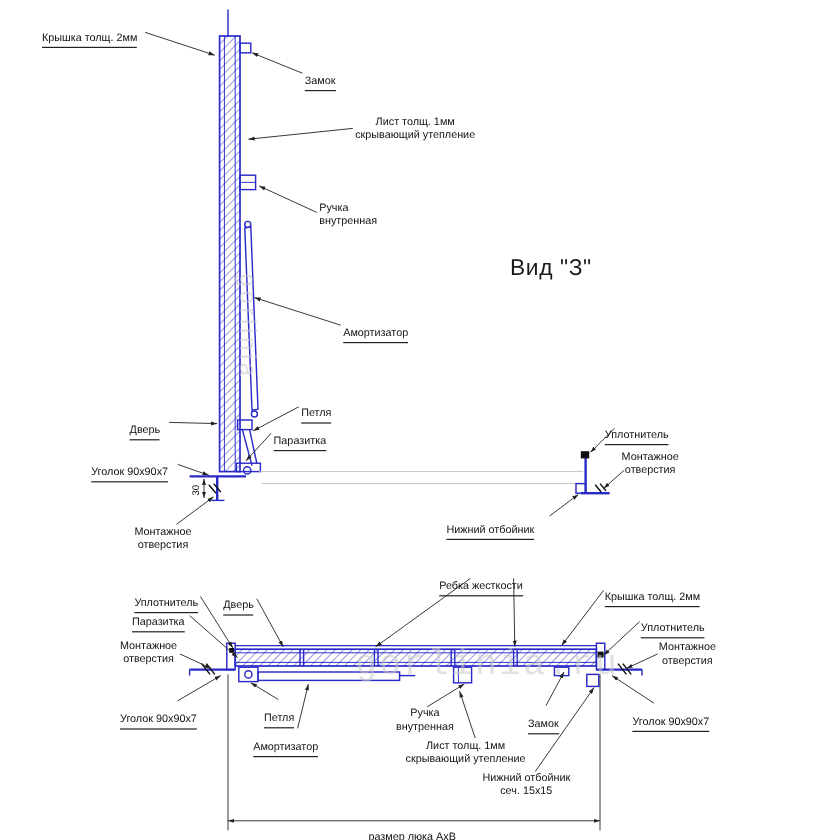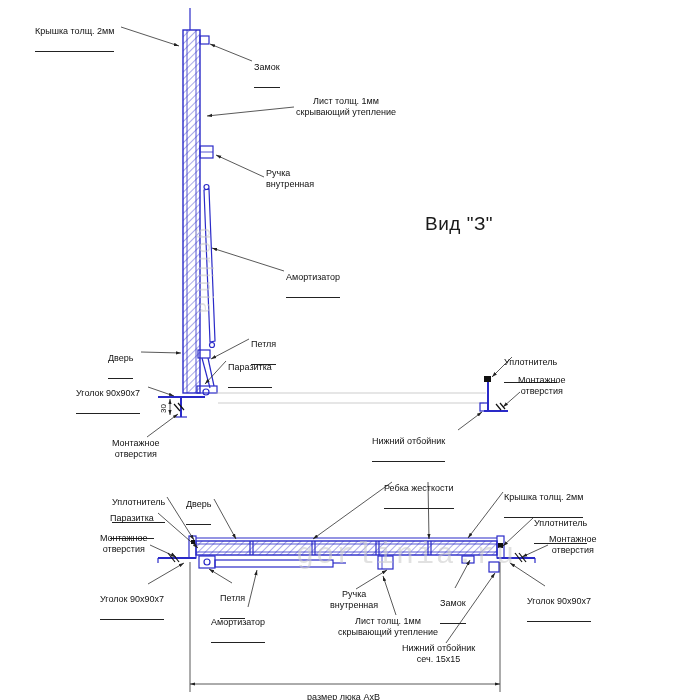--- a/index.html
+++ b/index.html
@@ -20,21 +20,21 @@
   .dimarr { stroke:var(--leader); stroke-width:0.75; fill:none;
             marker-start:url(#arr); marker-end:url(#arr); }
   .thin { stroke:#b8b8b8; stroke-width:0.7; fill:none; }
   .blk { fill:#111; stroke:none; }
   .blkl { stroke:#111; stroke-width:1.2; fill:none; }
   #hatch line { stroke:var(--line); stroke-width:0.8; }
 
   
   .lbl { position:absolute; z-index:3; font-size:9px; line-height:1.25;
          color:#111; white-space:pre-line; }
-  .lbl .shelf { border-bottom:1px solid #222; padding-bottom:15px; }
+  .lbl .shelf { border-bottom:1px solid #222; padding-bottom:3px; }
   .c { text-align:center; }
   .rot { transform:rotate(-90deg); transform-origin:left top; font-size:8px; }
   .view-title { position:absolute; z-index:3; font-size:19px; color:#1b1b1b;
                 letter-spacing:0.5px; }
 
   
   .wm-h { position:absolute; z-index:2; font-size:30px; color:var(--wm);
           opacity:0.55; letter-spacing:2px; }
   .wm-v { position:absolute; z-index:2; writing-mode:vertical-rl; font-size:20px;
           color:var(--wm); opacity:0.55; letter-spacing:3px; }
@@ -209,21 +209,21 @@
   <div class="lbl rot" style="left:159px; top:413px;">30</div>
   <div class="lbl c" style="left:112px; top:438px;">Монтажное
 отверстия</div>
   <div class="lbl" style="left:504px; top:346px;">
     <span class="shelf">Уплотнитель</span></div>
   <div class="lbl c" style="left:518px; top:375px;">Монтажное
 отверстия</div>
   <div class="lbl" style="left:372px; top:425px;">
     <span class="shelf">Нижний отбойник</span></div>
 
-  <div class="lbl" style="left:384px; top:472px;">
+  <div class="lbl" style="left:366px; top:472px;">
     <span class="shelf">Ребка жесткости</span></div>
   <div class="lbl" style="left:112px; top:486px;">
     <span class="shelf">Уплотнитель</span></div>
   <div class="lbl" style="left:110px; top:502px;">
     <span class="shelf">Паразитка</span></div>
   <div class="lbl" style="left:186px; top:488px;">
     <span class="shelf">Дверь</span></div>
   <div class="lbl" style="left:504px; top:481px;">
     <span class="shelf">Крышка толщ. 2мм</span></div>
   <div class="lbl" style="left:534px; top:507px;">

